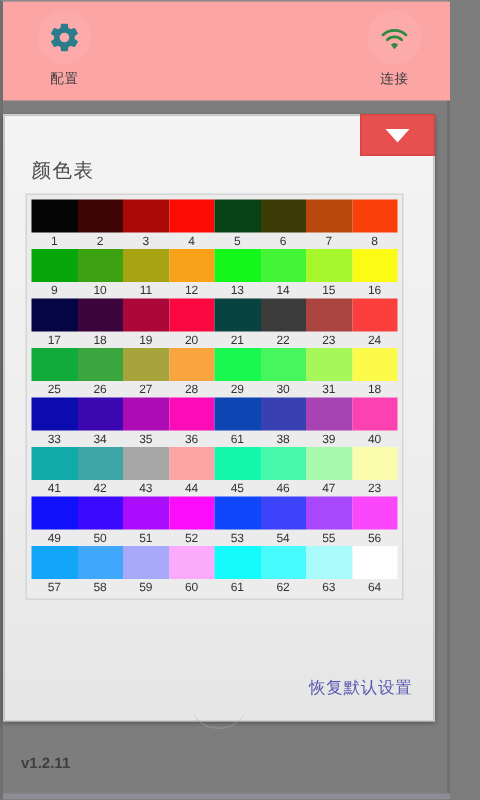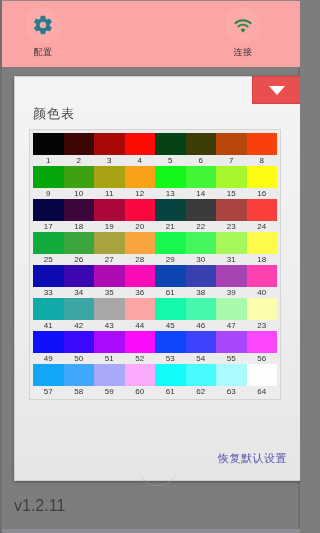--- a/index.html
+++ b/index.html
@@ -24,35 +24,35 @@
     position:absolute;left:0;top:0;width:300px;height:66px;
     background:#fca5a5;
   }
   .topbtn{
     position:absolute;top:6px;
     width:62px;
     display:flex;flex-direction:column;align-items:center;
     cursor:pointer;
   }
   .topbtn.left{left:10px;}
-  .topbtn.right{right:28px;text-align:center;}
+  .topbtn.right{right:8px;text-align:center;}
   .iconcircle{
     width:36px;height:36px;border-radius:50%;
     background:rgba(255,255,255,0.06);
     display:flex;align-items:center;justify-content:center;
   }
   .toplabel{
     margin-top:3px;
     font-size:9px;color:#3c3c3c;
     letter-spacing:.5px;
   }
 
   
   #card{
-    position:absolute;left:12px;top:75px;
+    position:absolute;left:0;top:75px;
     width:288px;height:405px;
     background:linear-gradient(180deg,#f4f4f4 0%,#eeeeee 55%,#e6e6e6 100%);
     border:1px solid #cfcfcf;
     box-shadow:0 1px 3px rgba(0,0,0,.35);
     box-sizing:border-box;
     padding-left:39px;
   }
   #dropdown-btn{
     position:absolute;right:-1px;top:-1px;
     width:48px;height:26px;
@@ -110,21 +110,21 @@
     transform:translateX(-50%);
     width:34px;height:12px;
     border-bottom:1px solid #9a9a9a;
     border-radius:0 0 50% 50%/0 0 100% 100%;
     opacity:.6;
   }
 
   
   #version{
     position:absolute;left:12px;bottom:18px;
-    font-size:16px;color:#3f3f3f;
+    font-size:10px;color:#3f3f3f;font-weight:bold;
   }
   #bottombar{
     position:absolute;left:0;bottom:0;width:300px;height:4px;
     background:#8d8d95;
   }
 </style>
 </head>
 <body>
 
 <div id="screen">

